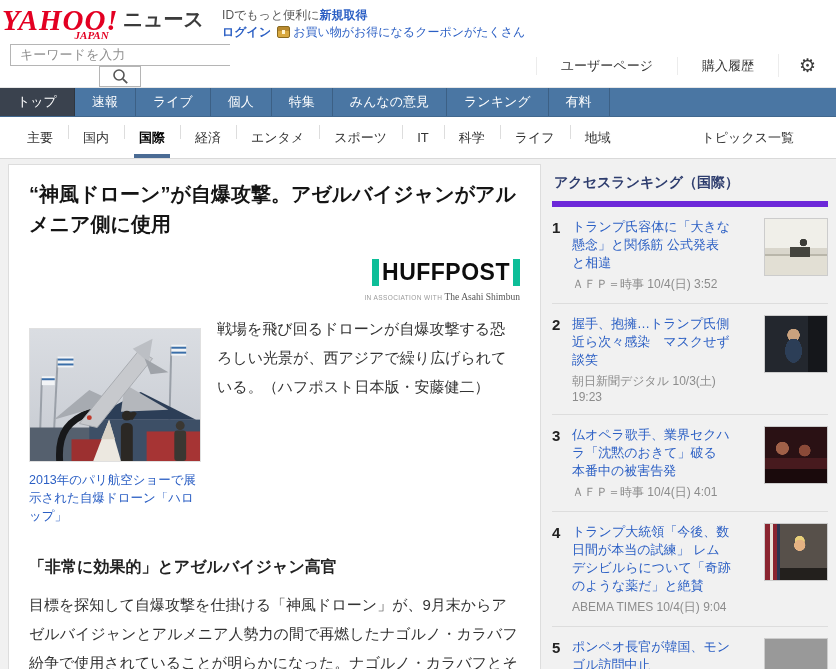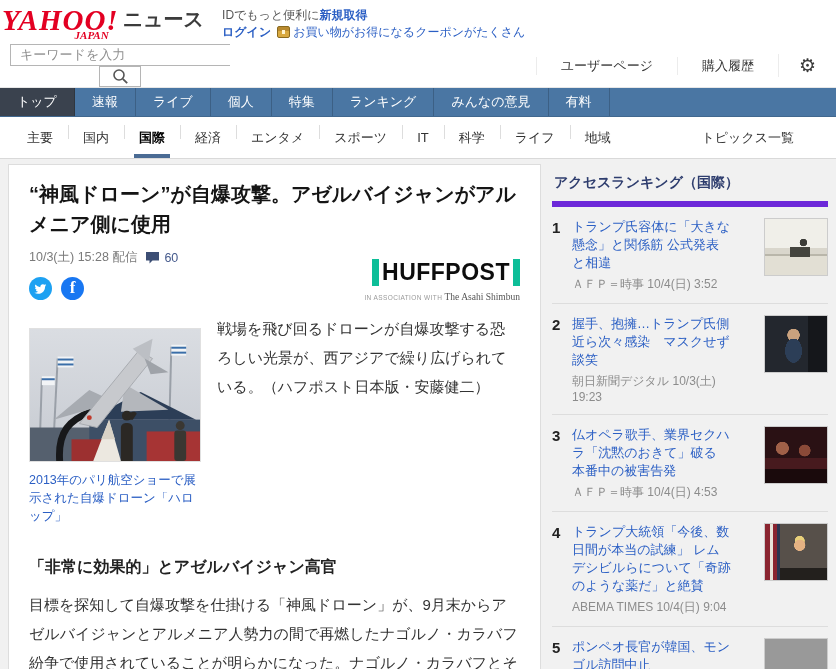--- a/index.html
+++ b/index.html
@@ -154,23 +154,23 @@
     <a class="tab active">トップ</a>
 
     <a class="tab">速報</a>
 
     <a class="tab">ライブ</a>
 
     <a class="tab">個人</a>
 
     <a class="tab">特集</a>
 
+    <a class="tab">みんなの意見</a>
+
     <a class="tab">ランキング</a>
-
-    <a class="tab">みんなの意見</a>
 
     <a class="tab">有料</a>
   </nav>
 
 <nav class="sub-nav">
   <div class="sub-nav-items">
 
       <a class="sub-nav-item">主要</a>
 
       <a class="sub-nav-item">国内</a>
@@ -193,39 +193,20 @@
     </div>
   <a class="topics-link">トピックス一覧</a>
 </nav>
 
 <div class="content">
 
   <main class="article-card">
     <h1 class="article-title">“神風ドローン”が自爆攻撃。アゼルバイジャンがアルメニア側に使用</h1>
 
     <div class="meta-row">
-      <div class="meta-left">
-        <div class="date-line">
-          <span>10/3(土) 15:28 配信</span>
-          <a class="comment-chip">
-            <svg width="15" height="13" viewBox="0 0 15 13">
-              <path d="M1 1h13v8.5H7.5L4.5 12.5V9.5H1z" fill="#3c4e74"></path>
-            </svg>
-            <span class="comment-count">60</span>
-          </a>
-        </div>
-        <div class="social-row">
-          <a class="social-circle twitter">
-            <svg width="13" height="13" viewBox="0 0 24 24">
-              <path fill="#fff" d="M23 5.9c-.8.4-1.7.6-2.6.7 1-.6 1.7-1.5 2-2.6-.9.5-1.9.9-2.9 1.1A4.6 4.6 0 0 0 16.2 4c-2.5 0-4.5 2-4.5 4.5 0 .4 0 .7.1 1A13 13 0 0 1 2.4 4.7a4.5 4.5 0 0 0 1.4 6 4.4 4.4 0 0 1-2-.5v.1c0 2.2 1.5 4 3.6 4.4-.4.1-.8.2-1.2.2-.3 0-.6 0-.9-.1a4.6 4.6 0 0 0 4.2 3.1A9.2 9.2 0 0 1 .7 19.8 13 13 0 0 0 7.7 21.8c8.2 0 12.7-6.8 12.7-12.7v-.6c.9-.6 1.6-1.4 2.2-2.3z"></path>
-            </svg>
-          </a>
-          <a class="social-circle facebook"></a>
-        </div>
-      </div>
       <a class="provider-logo">
         <span class="hp-row">
           <span class="hp-bar"></span>
           <span class="hp-text">HUFFPOST</span>
           <span class="hp-bar"></span>
         </span>
         <div class="hp-sub">
           <span>IN ASSOCIATION WITH</span>
           <span class="hp-partner">The Asahi Shimbun</span>
         </div>
@@ -314,21 +295,21 @@
               <span class="rank-title">握手、抱擁…トランプ氏側近ら次々感染　マスクせず談笑</span>
               <span class="rank-source">朝日新聞デジタル 10/3(土) 19:23</span>
             </span>
             <span class="thumb thumb-mask"></span>
           </a>
 
           <a class="rank-item">
             <span class="rank-num">3</span>
             <span class="rank-body">
               <span class="rank-title">仏オペラ歌手、業界セクハラ「沈黙のおきて」破る 本番中の被害告発</span>
-              <span class="rank-source">ＡＦＰ＝時事 10/4(日) 4:53</span>
+              <span class="rank-source">ＡＦＰ＝時事 10/4(日) 4:01</span>
             </span>
             <span class="thumb thumb-opera"></span>
           </a>
 
           <a class="rank-item">
             <span class="rank-num">4</span>
             <span class="rank-body">
               <span class="rank-title">トランプ大統領「今後、数日間が本当の試練」 レムデシビルらについて「奇跡のような薬だ」と絶賛</span>
               <span class="rank-source">ABEMA TIMES 10/4(日) 9:04</span>
             </span>

